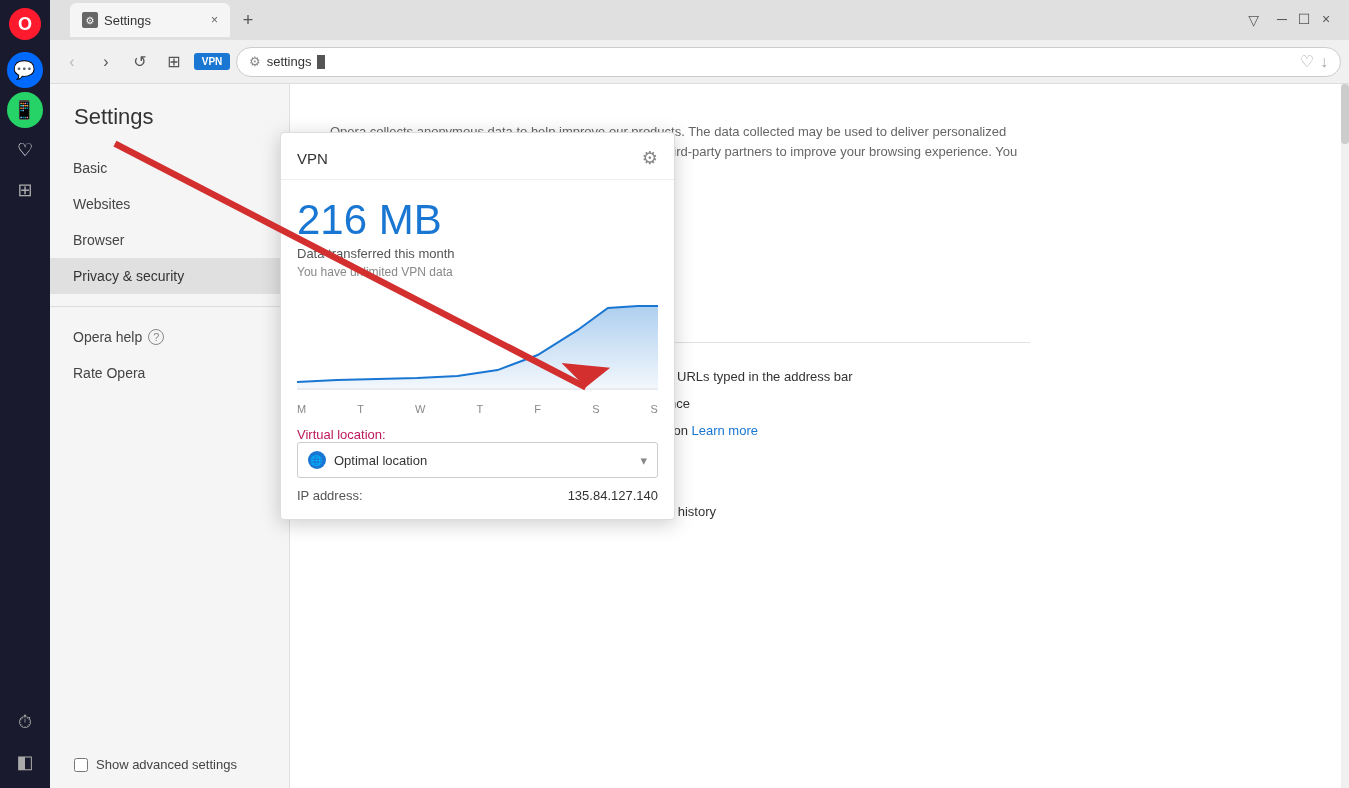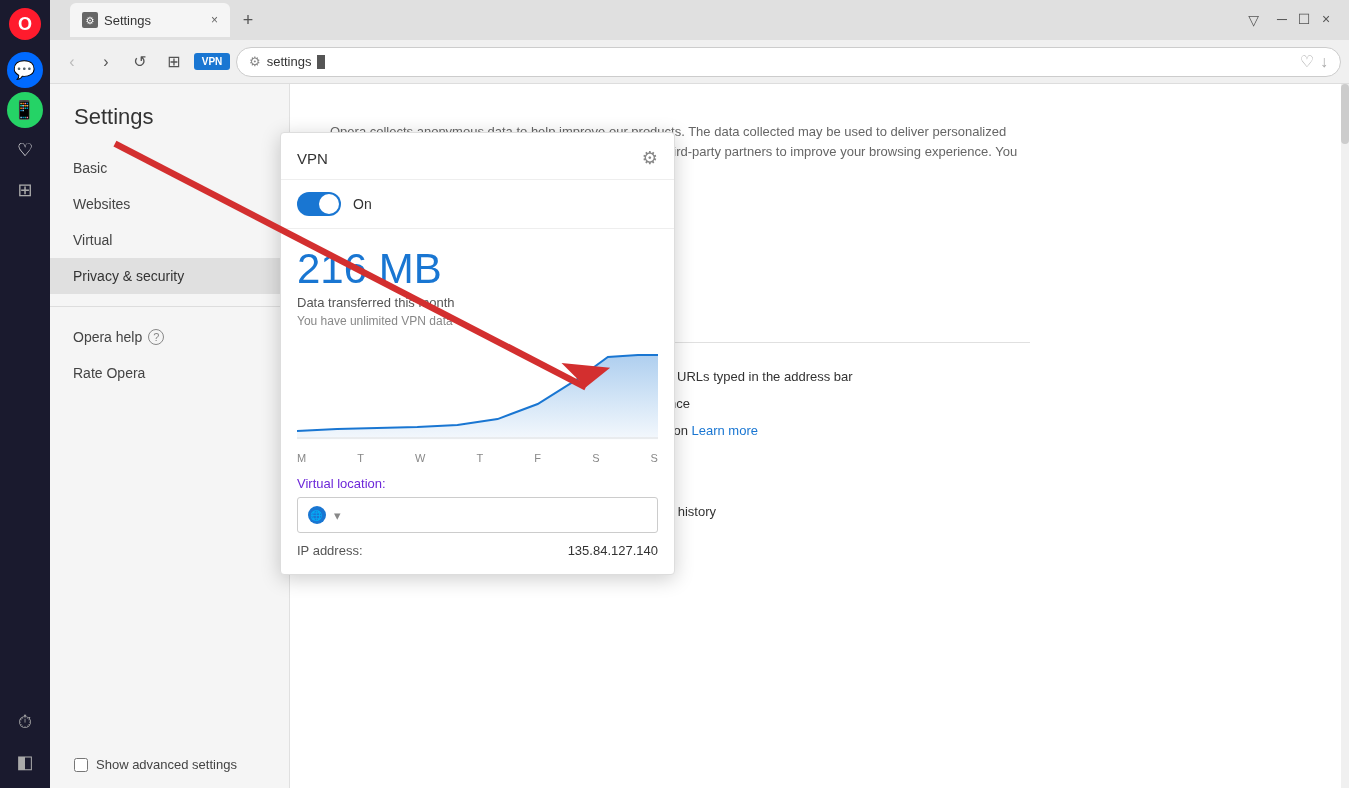--- a/index.html
+++ b/index.html
@@ -250,22 +250,21 @@
       padding: 4px 16px 0;
       font-size: 11px;
       color: #888;
     }
     
     .vpn-location-section {
       padding: 12px 16px 0;
     }
     .vpn-location-label {
       font-size: 13px;
-      color: #6d28d9;
-      margin-bottom: 6px;
+      color: #be185d;
     }
     .vpn-location-select {
       width: 100%;
       height: 36px;
       border: 1px solid #ccc;
       border-radius: 3px;
       display: flex;
       align-items: center;
       padding: 0 10px;
       font-size: 13px;
@@ -386,21 +385,21 @@
     </div>
   </div>
 
   <div class="settings-page" style="position:relative;">
 
     <div class="settings-sidebar">
       <div class="settings-title">Settings</div>
 
       <div class="settings-nav-item">Basic</div>
       <div class="settings-nav-item">Websites</div>
-      <div class="settings-nav-item">Virtual</div>
+      <div class="settings-nav-item">Browser</div>
       <div class="settings-nav-item active">Privacy &amp; security</div>
 
       <div class="settings-nav-divider"></div>
 
       <div class="settings-nav-item help">
         Opera help
         <div class="help-icon">?</div>
       </div>
       <div class="settings-nav-item">Rate Opera</div>
 
@@ -458,26 +457,20 @@
         <div class="scroll-thumb"></div>
       </div>
     </div>
 
     <div class="vpn-panel">
       <div class="vpn-panel-header">
         <span class="vpn-panel-title">VPN</span>
         <span class="vpn-gear">⚙</span>
       </div>
 
-      <div class="vpn-toggle-row">
-        <div class="toggle-switch">
-          <div class="toggle-knob"></div>
-        </div>
-        <span class="toggle-label">On</span>
-      </div>
 
       <div class="vpn-data-section">
         <div class="vpn-data-amount">216 MB</div>
         <div class="vpn-data-label">Data transferred this month</div>
         <div class="vpn-data-sub">You have unlimited VPN data</div>
       </div>
 
       <div class="vpn-chart">
         <svg viewBox="0 0 360 90" xmlns="http://www.w3.org/2000/svg">
           <defs>
@@ -501,20 +494,21 @@
         <span>T</span>
         <span>F</span>
         <span>S</span>
         <span>S</span>
       </div>
 
       <div class="vpn-location-section">
         <div class="vpn-location-label">Virtual location:</div>
         <div class="vpn-location-select">
           <div class="vpn-location-globe">🌐</div>
+          <span class="vpn-location-text">Optimal location</span>
           <span class="vpn-location-arrow">▾</span>
         </div>
       </div>
 
       <div class="vpn-ip-row">
         <span>IP address:</span>
         <span class="vpn-ip-value">135.84.127.140</span>
       </div>
     </div>
 

